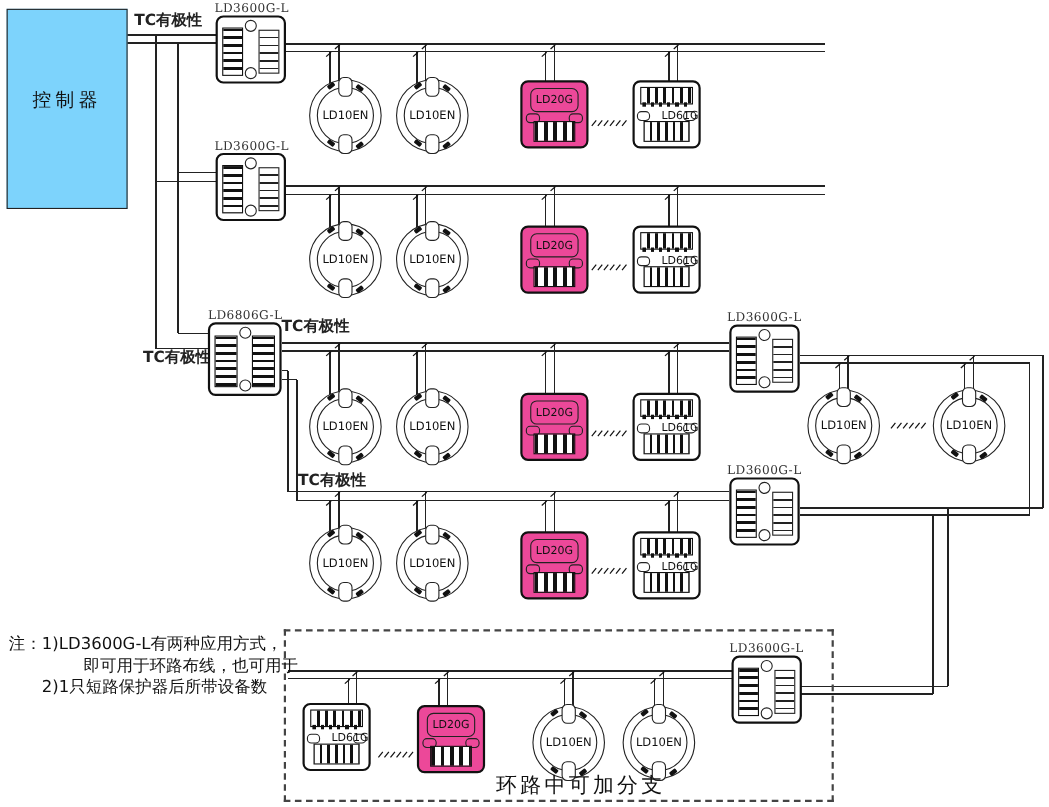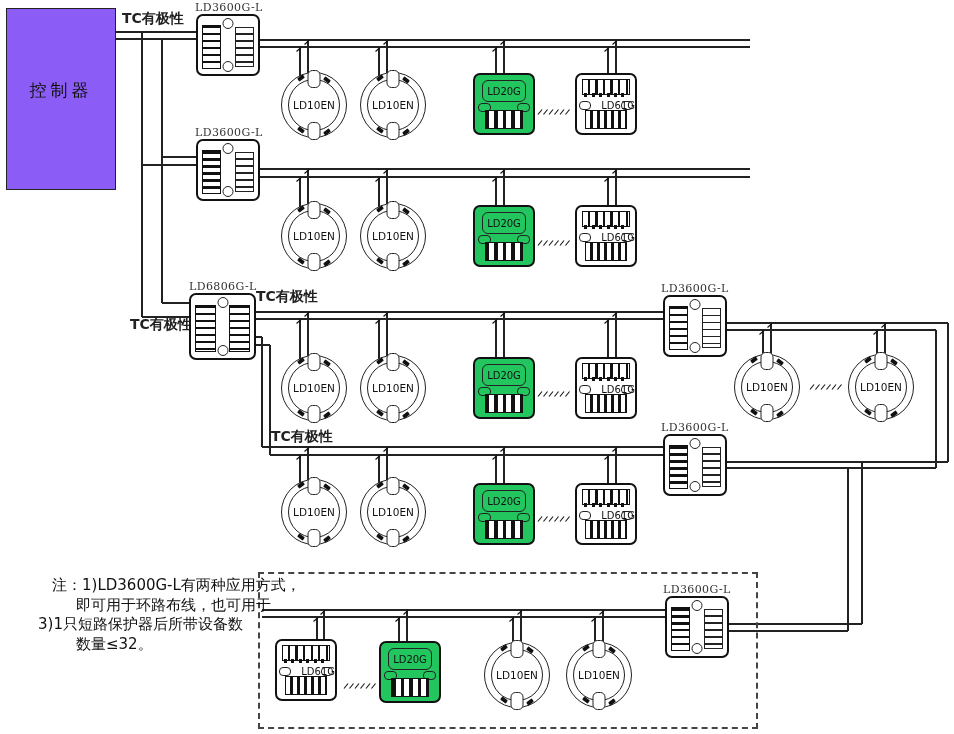--- a/index.html
+++ b/index.html
@@ -1,21 +1,21 @@
 <!DOCTYPE html>
 <html><head>
 <meta charset="utf-8">
 <style>
   html,body{margin:0;padding:0;background:#fff;}
   #stage{position:relative;width:954px;height:734px;background:#fff;overflow:hidden;
          font-family:"DejaVu Sans",sans-serif;color:#1a1a1a;}
   #wires{position:absolute;left:0;top:0;width:954px;height:734px;}
 
   
-  .controller{position:absolute;left:6px;top:8px;width:108px;height:180px;border:1.6px solid #222;background:#8b5cf6;}
+  .controller{position:absolute;left:6px;top:8px;width:108px;height:180px;border:1.6px solid #222;background:#7dd3fc;}
   .controller .clbl{position:absolute;left:0;top:70px;width:100%;text-align:center;
         font-size:17px;letter-spacing:4px;color:#111;}
 
   
   .tclabel{position:absolute;font-size:14px;font-weight:600;color:#222;white-space:nowrap;background:transparent;}
   .mlabel{position:absolute;font-family:"DejaVu Serif",serif;font-size:11px;color:#333;white-space:nowrap;letter-spacing:.4px;}
 
   
   .module{position:absolute;width:64px;height:62px;background:#fff;border:2.4px solid #111;border-radius:7px;box-sizing:border-box;}
   .module .hole{position:absolute;left:50%;transform:translateX(-50%);width:9px;height:9px;
@@ -39,21 +39,21 @@
   .ld10en .tab{position:absolute;left:50%;transform:translateX(-50%);width:11px;height:16px;
         background:#fff;border:1.5px solid #222;border-radius:5px;}
   .ld10en .tab.top{top:-2px}.ld10en .tab.bot{bottom:-2px}
   .ld10en .tab::before,.ld10en .tab::after{content:"";position:absolute;width:7px;height:4px;background:#111;border-radius:1px;}
   .ld10en .tab.top::before{left:-11px;top:5px;transform:rotate(-38deg);}
   .ld10en .tab.top::after{right:-11px;top:7px;transform:rotate(38deg);}
   .ld10en .tab.bot::before{left:-11px;bottom:7px;transform:rotate(38deg);}
   .ld10en .tab.bot::after{right:-11px;bottom:5px;transform:rotate(-38deg);}
 
   
-  .ld20g{position:absolute;width:62px;height:62px;border:2px solid #111;border-radius:7px;background:#22c55e;box-sizing:border-box;}
+  .ld20g{position:absolute;width:62px;height:62px;border:2px solid #111;border-radius:7px;background:#ec4899;box-sizing:border-box;}
   .ld20g .plate{position:absolute;top:5px;left:50%;transform:translateX(-50%);width:42px;height:20px;
         border:1.3px solid #222;border-radius:6px;display:flex;align-items:center;justify-content:center;
         font-size:10px;color:#111;}
   .ld20g .oval{position:absolute;top:28px;width:11px;height:7px;border:1.3px solid #222;border-radius:4px;}
   .ld20g .oval.l{left:3px}.ld20g .oval.r{right:3px}
   .ld20g .tblock{position:absolute;bottom:4px;left:50%;transform:translateX(-50%);width:36px;height:17px;
         border:1px solid #111;background:repeating-linear-gradient(to right,#111 0 3.5px,#fff 3.5px 8.5px);}
 
   
   .ld61g{position:absolute;width:62px;height:62px;border:2px solid #111;border-radius:7px;background:#fff;box-sizing:border-box;}
@@ -67,21 +67,21 @@
   .ld61g .bstrip{position:absolute;bottom:4px;left:50%;transform:translateX(-50%);width:40px;height:17px;
         border:1.3px solid #111;background:repeating-linear-gradient(to right,#fff 0 4.5px,#111 4.5px 7px);}
 
   
   .dashedbox{position:absolute;left:258px;top:572px;width:500px;height:157px;border:2px dashed #444;box-sizing:border-box;}
   .caption{position:absolute;left:418px;top:701px;width:220px;text-align:center;
         font-size:19px;letter-spacing:3px;color:#111;}
 
   
   .notes{position:absolute;left:8px;top:576px;width:262px;font-size:15px;line-height:19.6px;color:#111;}
-  .notes .row{white-space:nowrap;margin-left:44px;}
+  .notes .row{white-space:nowrap;}
   .notes .i1{margin-left:30px;}
   .notes .i2{margin-left:68px;}
 </style>
 </head>
 <body>
 
 <div id="stage">
 
   <svg id="wires" xmlns="http://www.w3.org/2000/svg">
     <g stroke="#222" stroke-width="1.3" shape-rendering="crispEdges">
@@ -457,21 +457,21 @@
   </div>
   <div class="ld61g" style="left:275px;top:639px">
     <div class="tstrip"></div>
     <div class="oval l"></div>
       <div class="oval r"></div>
     <div class="lbl">LD61G</div>
     <div class="bstrip"></div>
   </div>
 
   <div class="dashedbox"></div>
+  <div class="caption">环路中可加分支</div>
 
   <div class="notes">
     <div class="row"><span>注：</span><span>1)LD3600G-L有两种应用方式，</span></div>
     <div class="row i2">即可用于环路布线，也可用于</div>
-    <div class="row i1">3)1只短路保护器后所带设备数</div>
-    <div class="row i2">数量≤32。</div>
+    <div class="row i1">2)1只短路保护器后所带设备数</div>
   </div>
 
 </div>
 
 </body></html>

